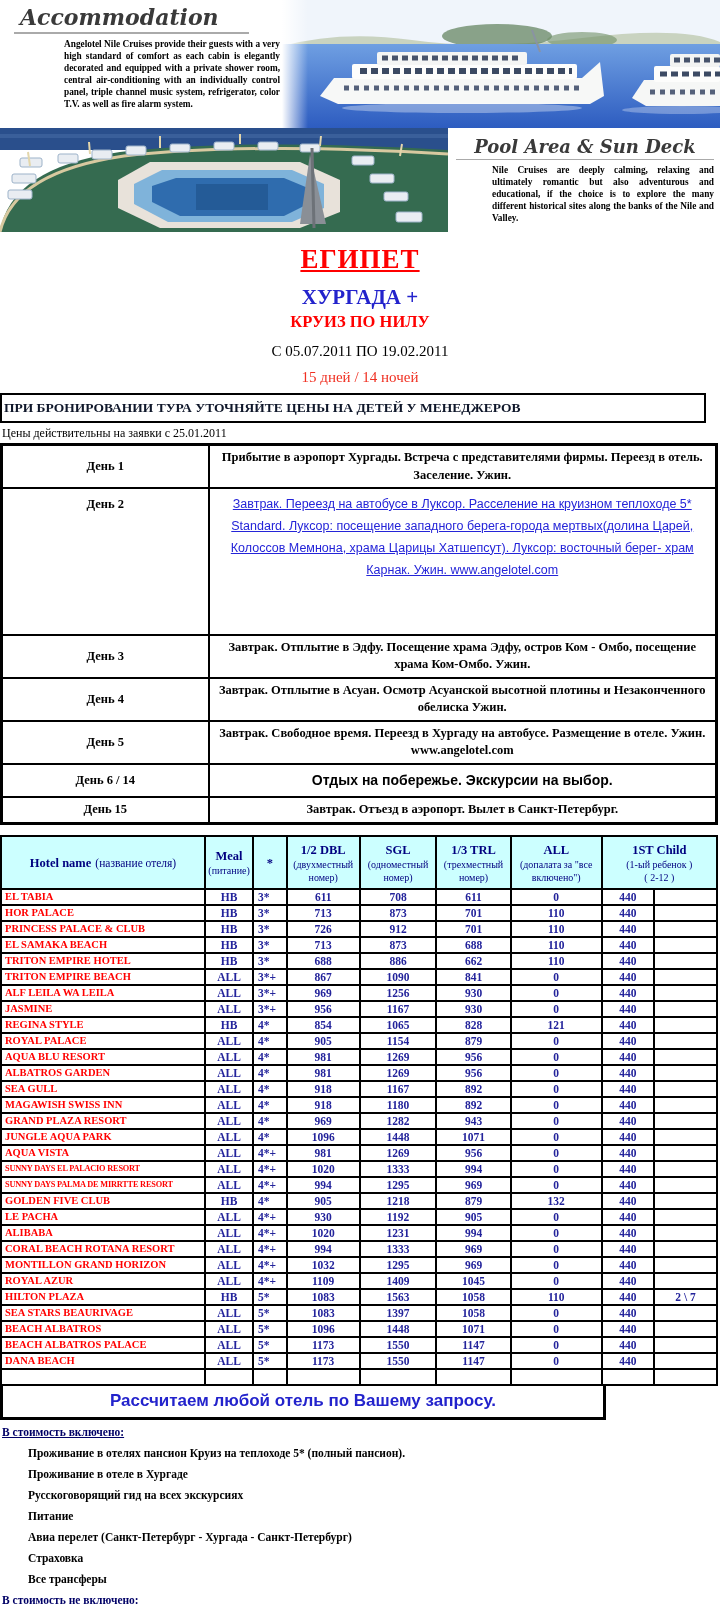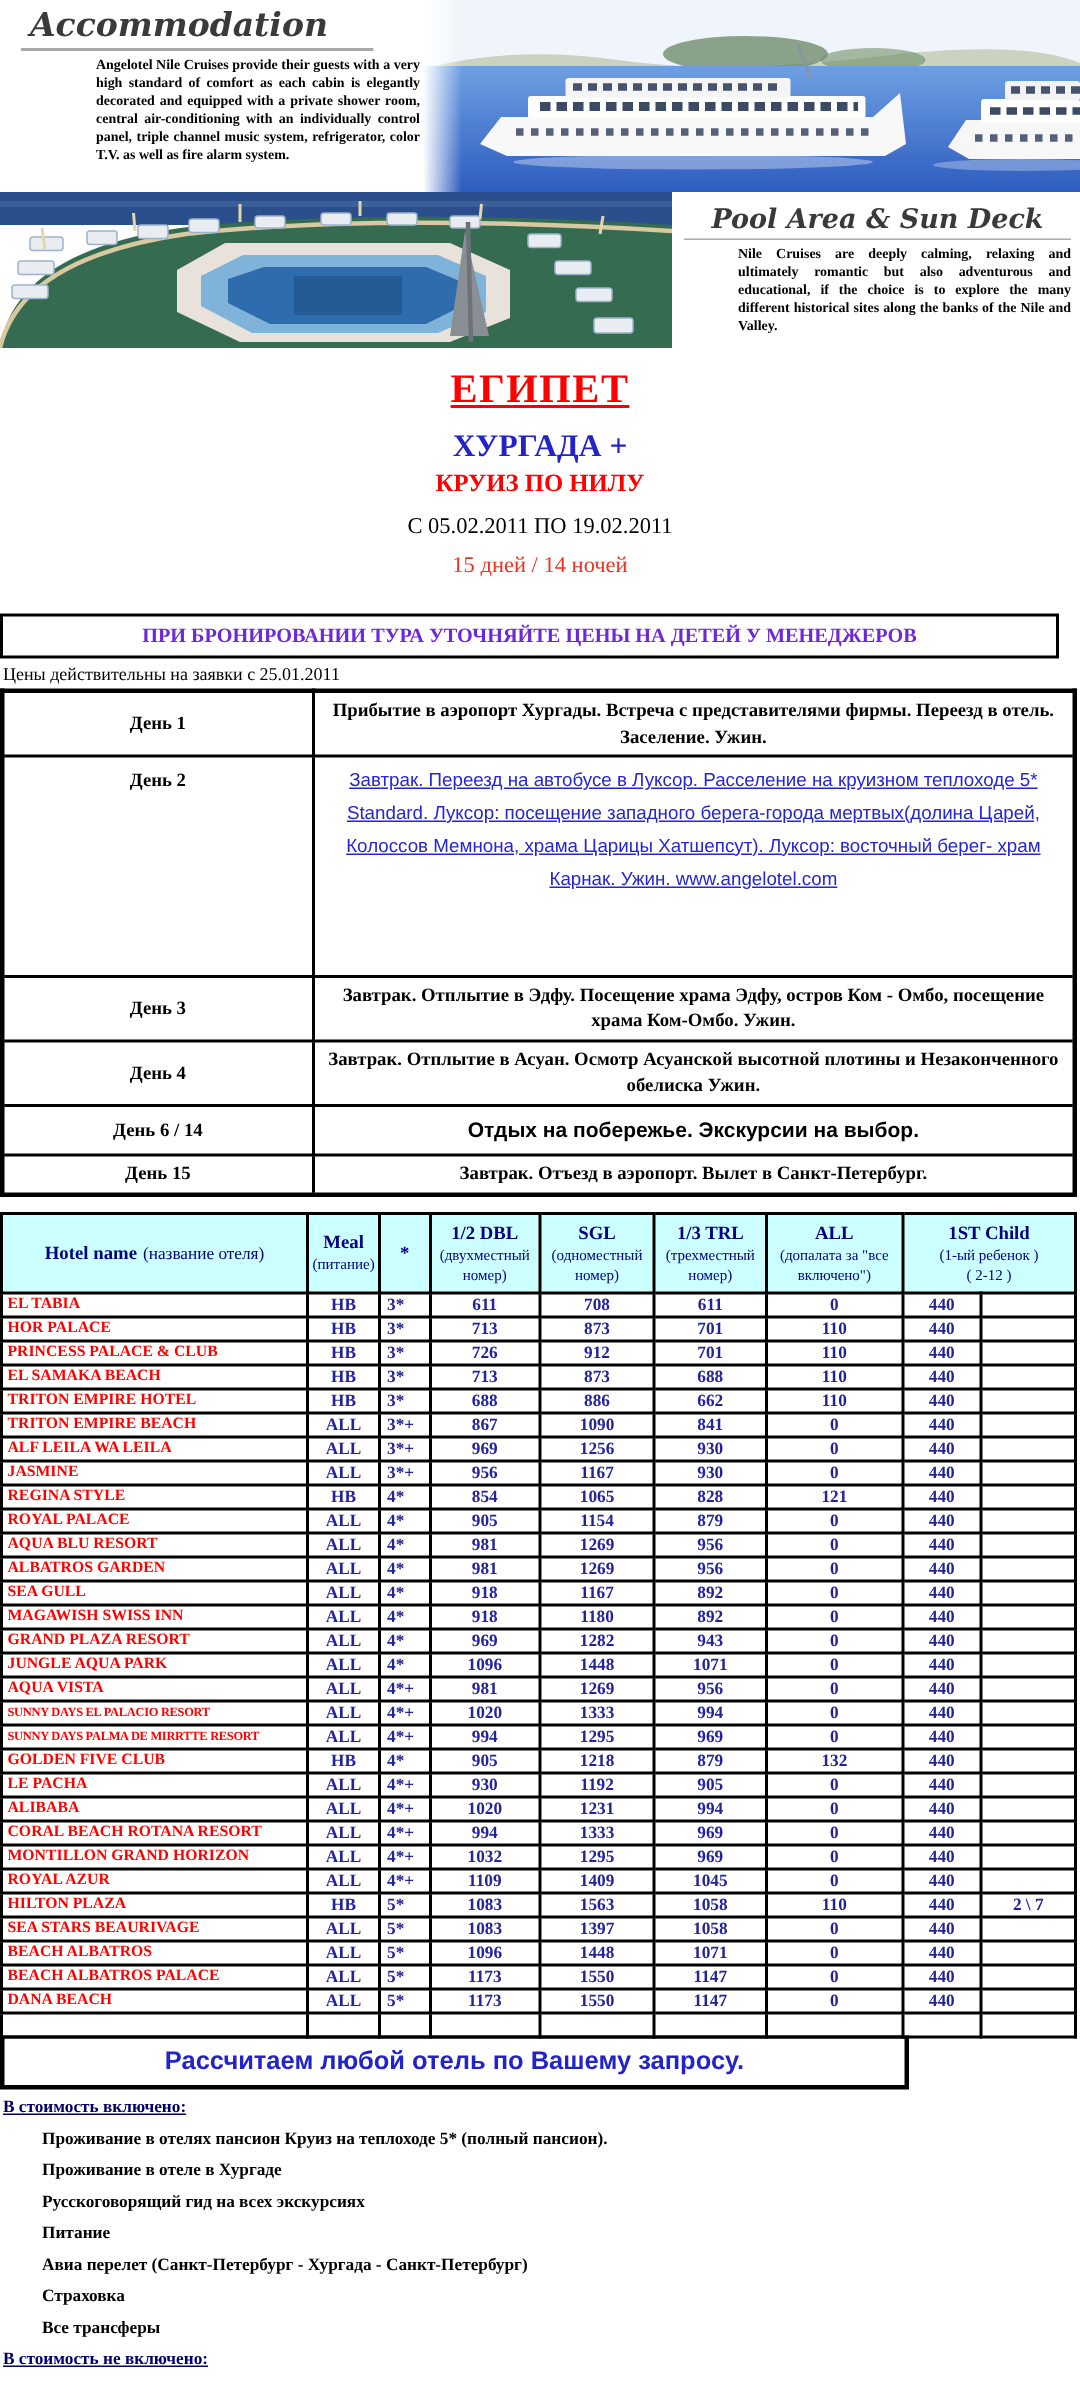--- a/index.html
+++ b/index.html
@@ -53,26 +53,25 @@
     color: #ff0000; font-size: 27px; font-weight: bold;
     text-decoration: underline; letter-spacing: 1px;
   }
   .resort-title { margin-top: 10px; color: #2323cc; font-size: 21px; font-weight: bold; }
   .cruise-title { margin-top: 2px; color: #ff0000; font-size: 16.5px; font-weight: bold; }
   .dates-line { margin-top: 11px; font-size: 15px; }
   .duration-line { margin-top: 9px; color: #f03022; font-size: 15px; }
 
   
   .booking-banner {
-    margin-top: 23px;
+    margin-top: 7px;
     border: 2px solid #000;
     width: 706px;
     padding: 5px 2px;
-    text-align: center;
-    color: #6d28d9; font-weight: bold; font-size: 13.5px;
+    color: #0f172a; font-weight: bold; font-size: 13.5px;
   }
   .prices-note { padding: 3px 0 2px 2px; font-size: 12px; }
 
   
   table { border-collapse: collapse; }
   .itinerary-table { width: 718px; border: 3px solid #000; }
   .itinerary-table td { border: 2px solid #000; }
   .day-label {
     width: 207px; text-align: center; vertical-align: middle;
     font-weight: bold; font-size: 12.5px; padding: 2px;
@@ -232,21 +231,21 @@
     <div class="pool-block">
       <span class="pool-script">Pool Area &amp; Sun Deck</span>
       <div class="pool-text">Nile Cruises are deeply calming, relaxing and ultimately romantic but also adventurous and educational, if the choice is to explore the many different historical sites along the banks of the Nile and Valley.</div>
     </div>
   </div>
 
   <div class="titles">
     <div class="country-title">ЕГИПЕТ</div>
     <div class="resort-title">ХУРГАДА +</div>
     <div class="cruise-title">КРУИЗ ПО НИЛУ</div>
-    <div class="dates-line">С 05.02.2011  ПО 19.02.2011</div>
+    <div class="dates-line">С 05.07.2011  ПО 19.02.2011</div>
     <div class="duration-line">15 дней / 14 ночей</div>
   </div>
 
   <div class="booking-banner">ПРИ БРОНИРОВАНИИ ТУРА УТОЧНЯЙТЕ ЦЕНЫ НА ДЕТЕЙ У МЕНЕДЖЕРОВ</div>
   <div class="prices-note">Цены действительны на заявки с 25.01.2011</div>
 
   <table class="itinerary-table">
     <tbody>
         <tr>
           <td class="day-label">День 1</td>
@@ -256,20 +255,24 @@
           <td class="day-label top">День 2</td>
           <td class="day-text link">Завтрак. Переезд на автобусе в Луксор. Расселение на круизном теплоходе 5* Standard. Луксор: посещение западного берега-города мертвых(долина Царей, Колоссов Мемнона, храма Царицы Хатшепсут). Луксор: восточный берег- храм Карнак.   Ужин. www.angelotel.com</td>
         </tr>
         <tr>
           <td class="day-label">День 3</td>
           <td class="day-text">Завтрак. Отплытие в Эдфу.  Посещение  храма Эдфу,   остров Ком - Омбо, посещение храма Ком-Омбо. Ужин.</td>
         </tr>
         <tr>
           <td class="day-label">День 4</td>
           <td class="day-text">Завтрак. Отплытие в Асуан. Осмотр Асуанской высотной плотины и Незаконченного обелиска Ужин.</td>
+        </tr>
+        <tr>
+          <td class="day-label">День 5</td>
+          <td class="day-text">Завтрак. Свободное время. Переезд в Хургаду на автобусе. Размещение в отеле. Ужин. www.angelotel.com</td>
         </tr>
         <tr>
           <td class="day-label">День 6 / 14</td>
           <td class="day-text sans">Отдых на побережье. Экскурсии на выбор.</td>
         </tr>
         <tr>
           <td class="day-label">День 15</td>
           <td class="day-text">Завтрак. Отъезд в аэропорт. Вылет в Санкт-Петербург.</td>
         </tr>
       </tbody>

